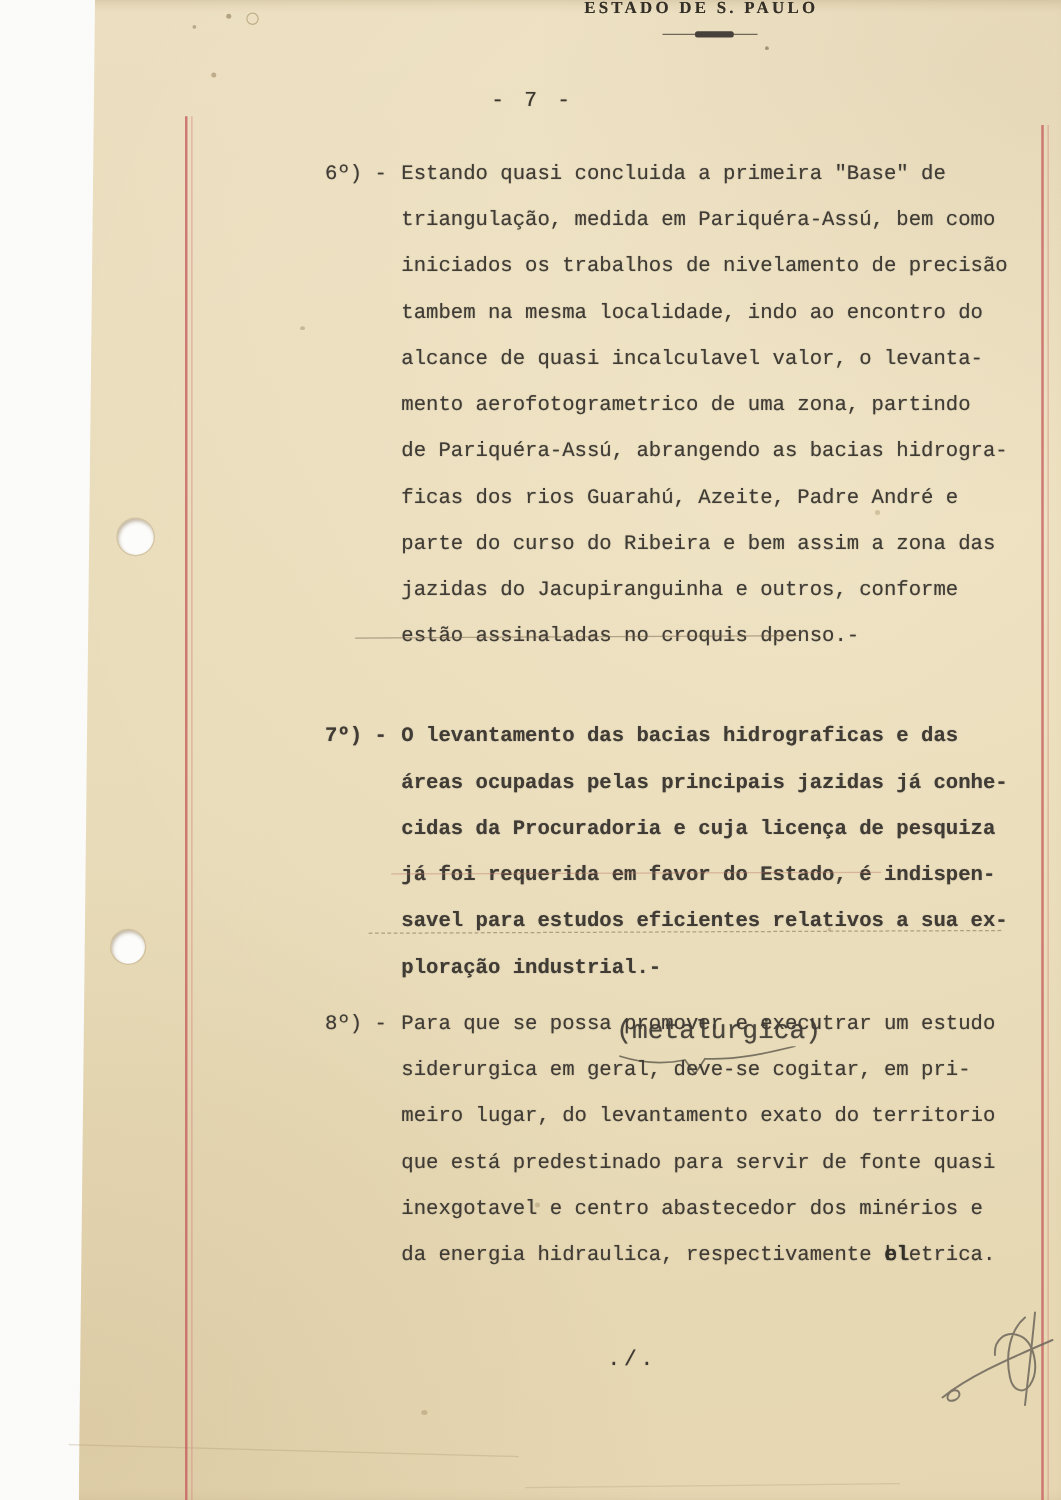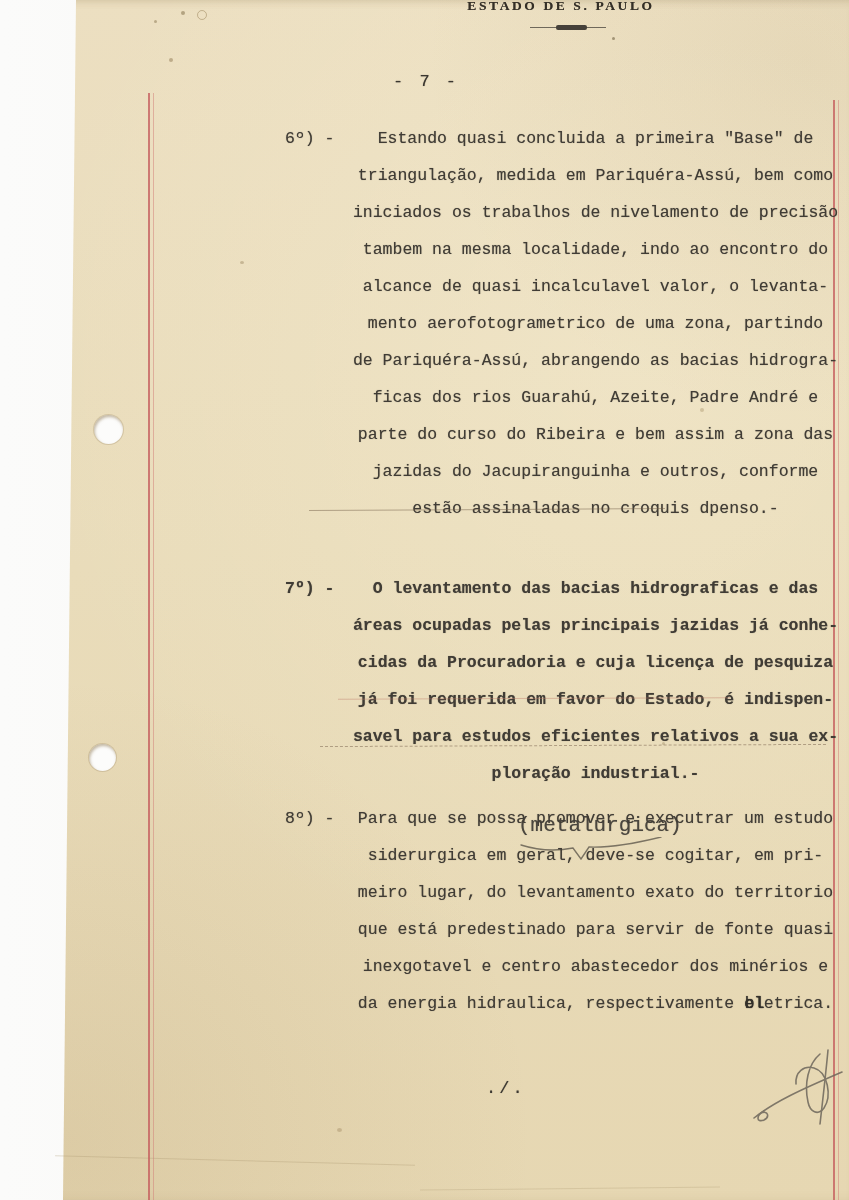--- a/index.html
+++ b/index.html
@@ -28,23 +28,23 @@
   
   .hdr-title{position:absolute;left:455px;top:-2px;width:212px;text-align:center;
     font-family:"Liberation Serif","DejaVu Serif",serif;font-weight:bold;font-size:13.5px;
     letter-spacing:2.6px;color:#342f27;text-shadow:0 0 .5px rgba(52,47,39,.6);white-space:nowrap;}
   .hdr-rule{position:absolute;left:530px;top:27px;width:76px;height:1.3px;background:rgba(70,64,56,.75);}
   .hdr-rule-thick{position:absolute;left:556px;top:25px;width:31px;height:4.5px;background:#46413a;border-radius:2px;}
   .pageno{position:absolute;left:393px;top:72px;font-size:17px;letter-spacing:3px;
     color:#3a362f;text-shadow:0 0 .9px rgba(58,54,47,.6);white-space:pre;}
   
   .para{position:absolute;left:260px;width:560px;color:#403c35;
-    font-size:16.5px;text-shadow:0 0 .9px rgba(64,60,53,.55);margin-left:25px;}
+    font-size:16.5px;text-shadow:0 0 .9px rgba(64,60,53,.55);}
   .pnum{position:absolute;left:0;top:0;height:37px;line-height:37px;white-space:pre;}
-  .plines{margin-left:61px;text-align:center;}
+  .plines{margin-left:61px;}
   .line{height:37px;line-height:37px;white-space:pre;position:relative;}
   
   .strike-mid::after{content:"";position:absolute;left:-37px;width:356px;top:19px;height:1.3px;
     background:rgba(118,98,76,.5);transform:rotate(-.3deg);}
   .strike-pink::after{content:"";position:absolute;left:-8px;width:392px;top:17px;height:1.2px;
     background:rgba(188,118,102,.42);transform:rotate(-.2deg);}
   .underline-dash::after{content:"";position:absolute;left:-26px;width:506px;top:27px;
     border-top:1.3px dashed rgba(128,106,83,.55);transform:rotate(-.25deg);}
   .insertion{position:absolute;left:233px;top:17px;font-size:21px;line-height:18px;
     color:#4a463e;text-shadow:0 0 .8px rgba(70,66,58,.5);white-space:pre;}

